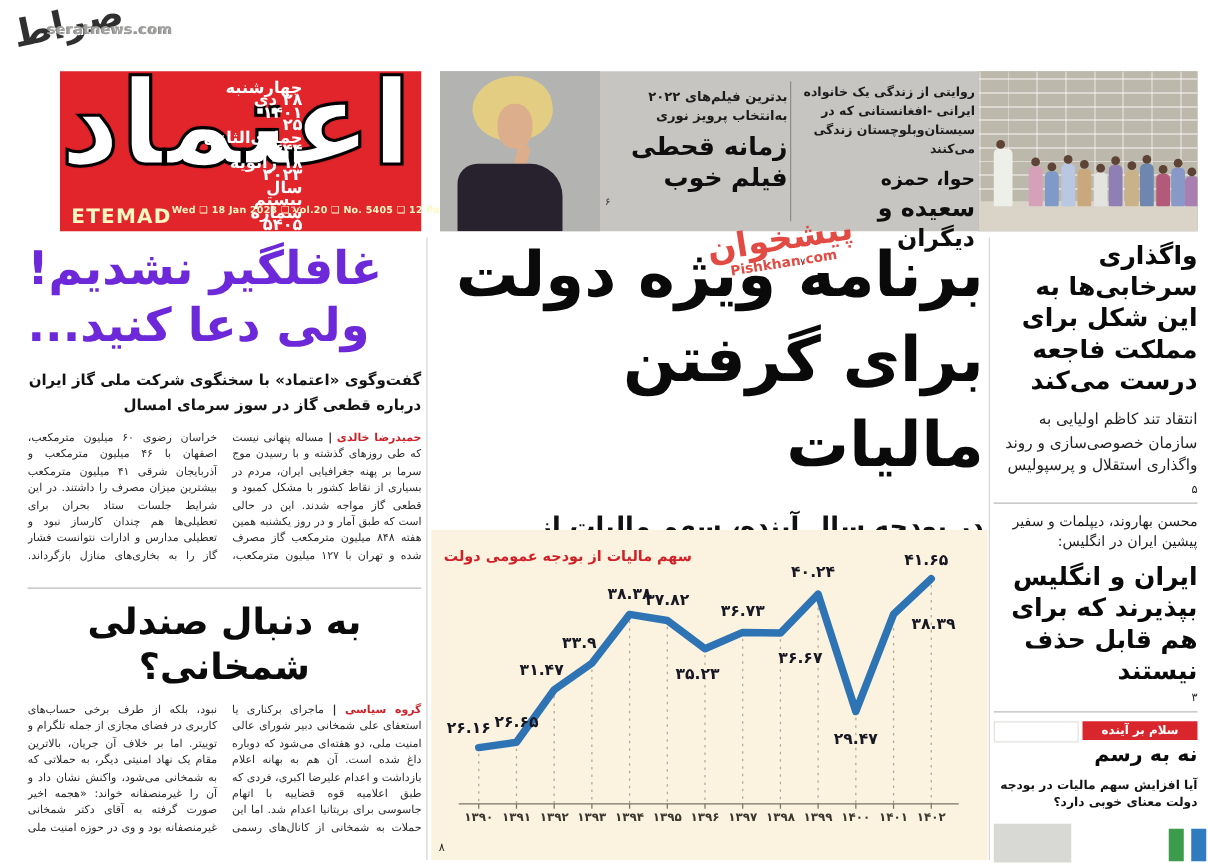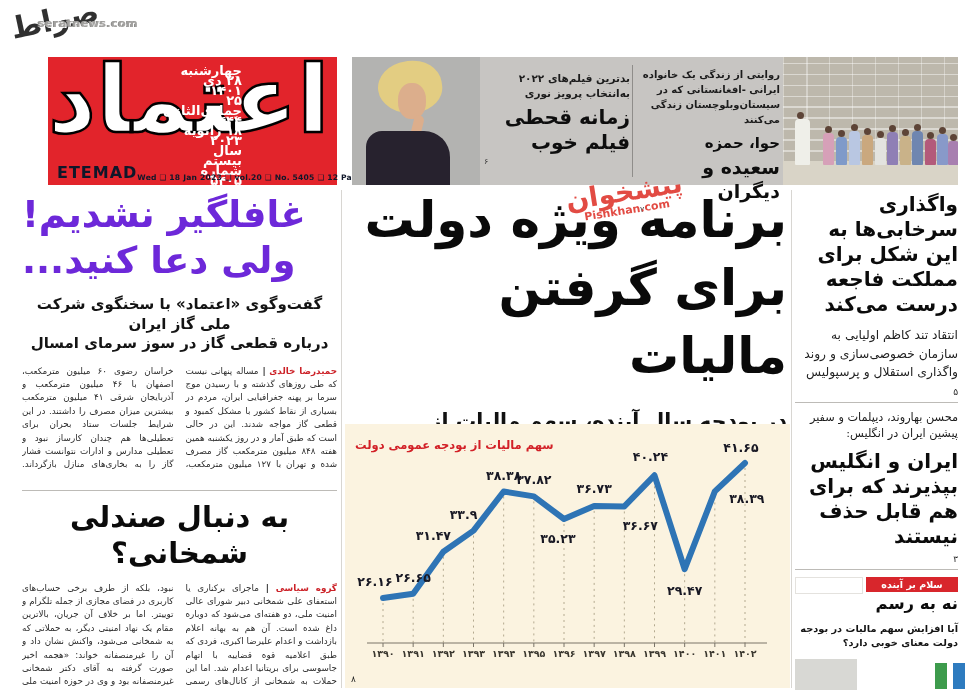--- a/index.html
+++ b/index.html
@@ -18,21 +18,21 @@
                 color:#a3a2a0;text-shadow:1px 1px 0 #fff,-1px 0 0 #8b8b89;letter-spacing:.5px}
 
   
   .masthead{left:48px;top:57px;width:289px;height:128px;background:#e2242b}
   .m-logo{position:absolute;left:0;right:30px;top:-16px;text-align:center;
           font-size:94px;line-height:118px;font-weight:800;color:#fff;
           -webkit-text-stroke:2.5px #000;text-shadow:0 0 2px #000}
   .m-dates{position:absolute;left:128px;top:9px;width:66px;direction:rtl;text-align:right;
            color:#fff;font-size:13px;line-height:10px;font-weight:700}
   .m-strip{position:absolute;left:9px;right:9px;bottom:3px;display:flex;gap:0;
-           align-items:flex-end;color:#0f172a;white-space:nowrap}
+           align-items:flex-start;color:#fef9c3;white-space:nowrap}
   .m-etemad{font-size:16px;font-weight:800;letter-spacing:1px}
   .m-info{font-size:7.6px;font-weight:700;letter-spacing:.2px}
 
   
   .band{left:352px;top:57px;width:606px;height:128px;background:#c7c5c2}
   .band-sec{position:absolute;top:0;height:128px}
   .band-kicker{font-weight:700;font-size:10.5px;line-height:15px;color:#1c1c1c}
   .band-title{font-weight:800;font-size:20px;line-height:25px;color:#0e0e0e;margin-top:4px}
   .band-page{font-size:8px;color:#333;margin-top:2px}
   .band-div{position:absolute;left:280px;top:8px;width:1px;height:112px;background:#8f8d8a}
@@ -59,21 +59,21 @@
                border-radius:50%;background:#5d4437}
   .adult{width:15px;height:46px;background:#efefe9}
 
   
   .vline{top:190px;height:498px;width:1px;background:#d8d6d2}
   .hline{height:1px;background:#bdbbb7;border:0;margin:0}
 
   
   .leftcol{left:22px;top:192px;width:315px}
   .l-head1{font-size:37px;line-height:46px;font-weight:800;text-align:left;color:#6d28d9}
-  .l-sub{font-size:15px;line-height:19.5px;font-weight:700;text-align:center;margin-top:11px}
+  .l-sub{font-size:12px;line-height:19.5px;font-weight:700;text-align:right;margin-top:11px}
   .l-body{margin-top:11px;direction:rtl;column-count:2;column-gap:12px;
           font-size:8.8px;line-height:13.4px;text-align:justify;color:#2c2c2c;
           height:116px;overflow:hidden}
   .l-div{margin:9px 0 8px}
   .l-head2{font-size:29px;line-height:36px;font-weight:800;text-align:center;color:#0b0b0b}
   .l-sub2{font-size:12.8px;line-height:18px;font-weight:700;text-align:center;margin-top:8px}
 
   
   .lead{left:345px;top:186px;width:442px;direction:rtl;text-align:right;padding-right:2px}
   .lead-h{font-size:50px;line-height:68px;font-weight:800;color:#0a0a0a;position:relative;z-index:2}

